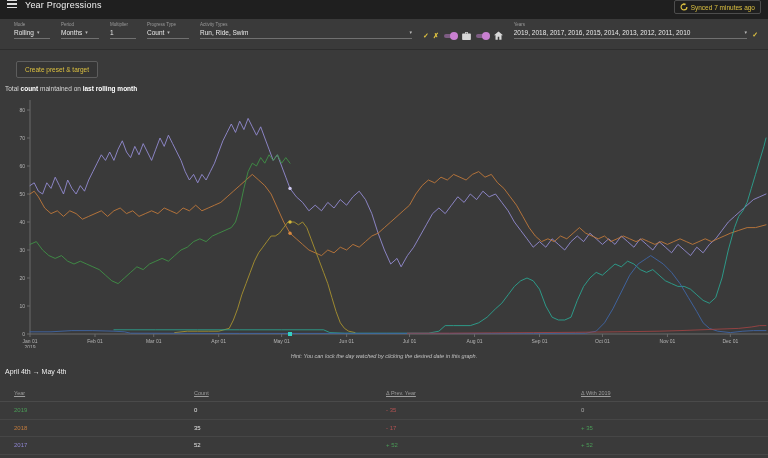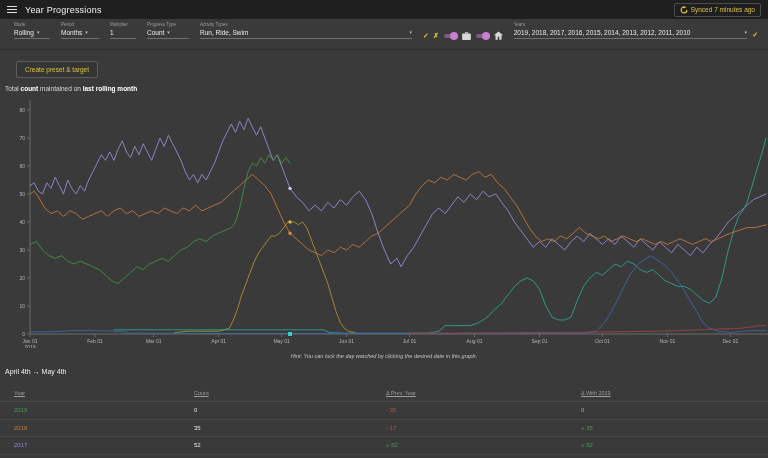--- a/index.html
+++ b/index.html
@@ -1,20 +1,20 @@
 <!DOCTYPE html>
 <html><head>
 <meta charset="utf-8">
 <style>
   * { margin:0; padding:0; box-sizing:border-box; }
   html,body { width:768px; height:458px; overflow:hidden; background:#3a3a3a;
               font-family:"Liberation Sans", sans-serif; color:#ddd; }
 
   
-  .appbar { height:19px; background:#1f1f1f; display:flex; align-items:center; padding:0 7px; }
+  .appbar { height:19px; background:#1f1f1f; display:flex; padding:0 7px; }
   .hamburger { width:10px; height:8px; display:flex; flex-direction:column; justify-content:space-between; cursor:pointer; }
   .hamburger span { display:block; height:1.4px; background:#e0e0e0; }
   .appbar-title { font-size:9px; color:#f0f0f0; margin-left:8px; letter-spacing:.2px; }
   .sync-chip { margin-left:auto; border:1px solid #4d4d4d; border-radius:2px; height:14px;
                display:flex; align-items:center; gap:3px; padding:0 5px; color:#dcc040; font-size:6.5px; }
 
   
   .toolbar { height:31px; display:flex; align-items:flex-start; padding:3px 10px 0 14px; gap:11px;
              border-bottom:1px solid #2d2d2d; }
   .field { display:flex; flex-direction:column; }

